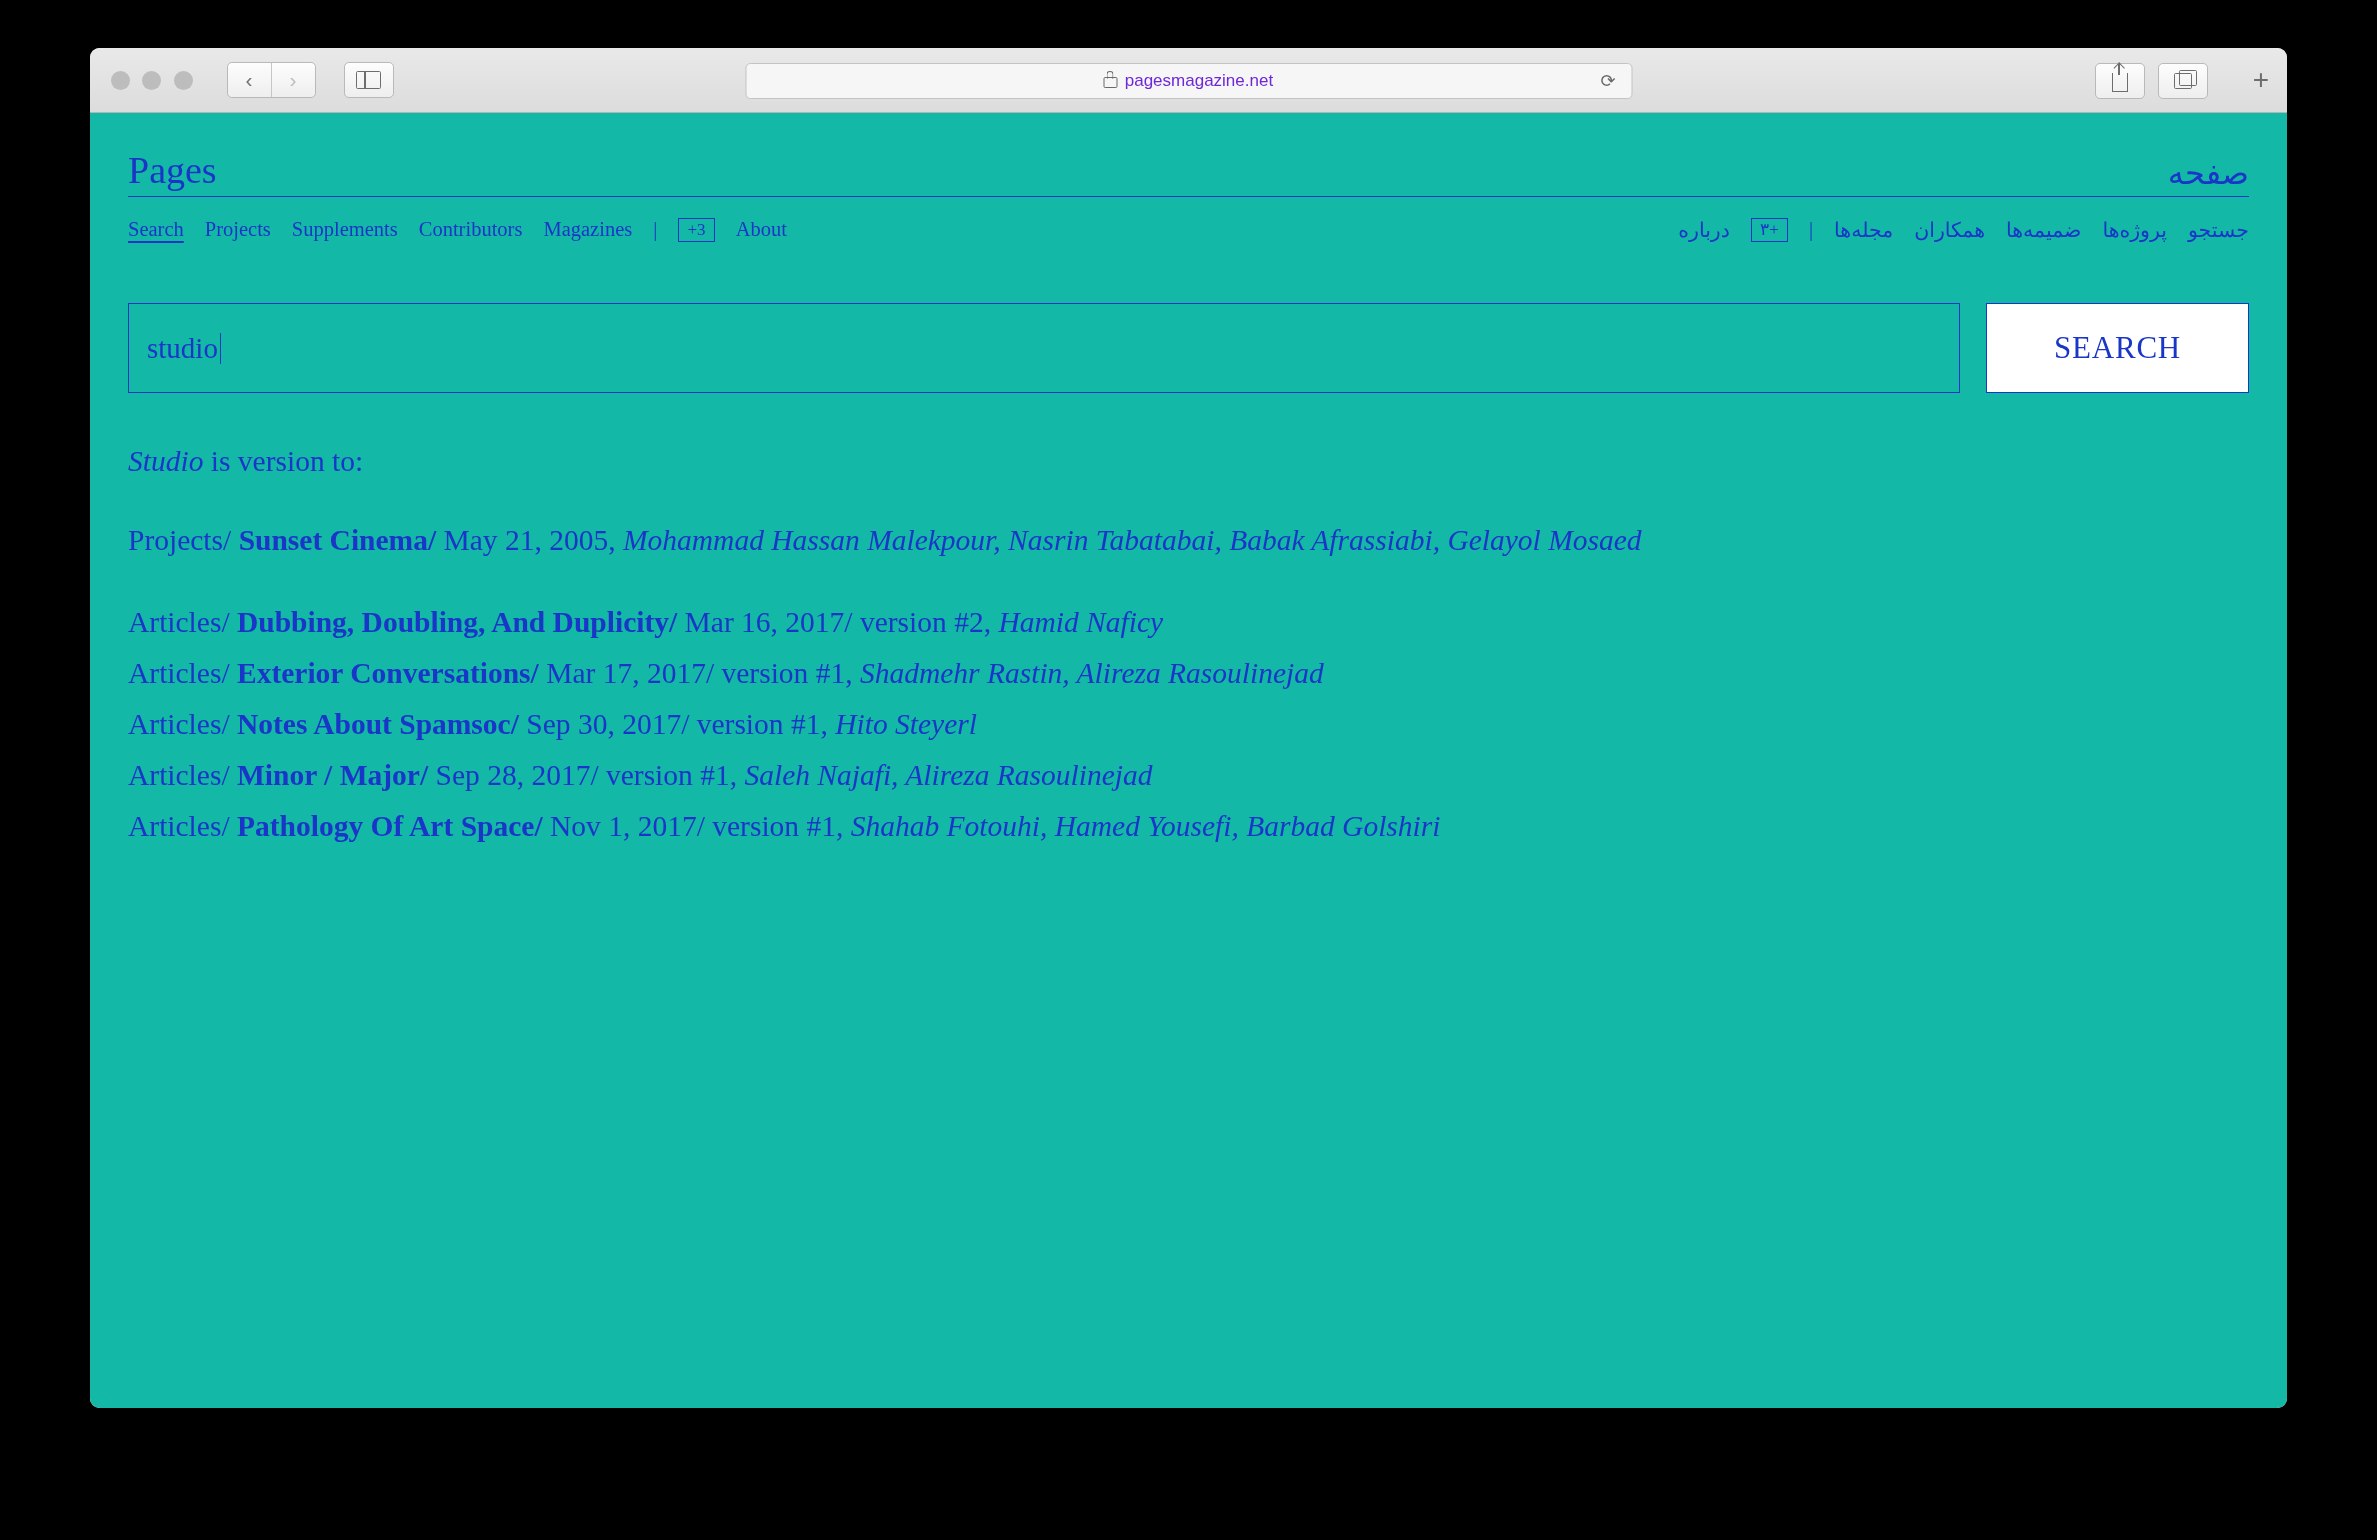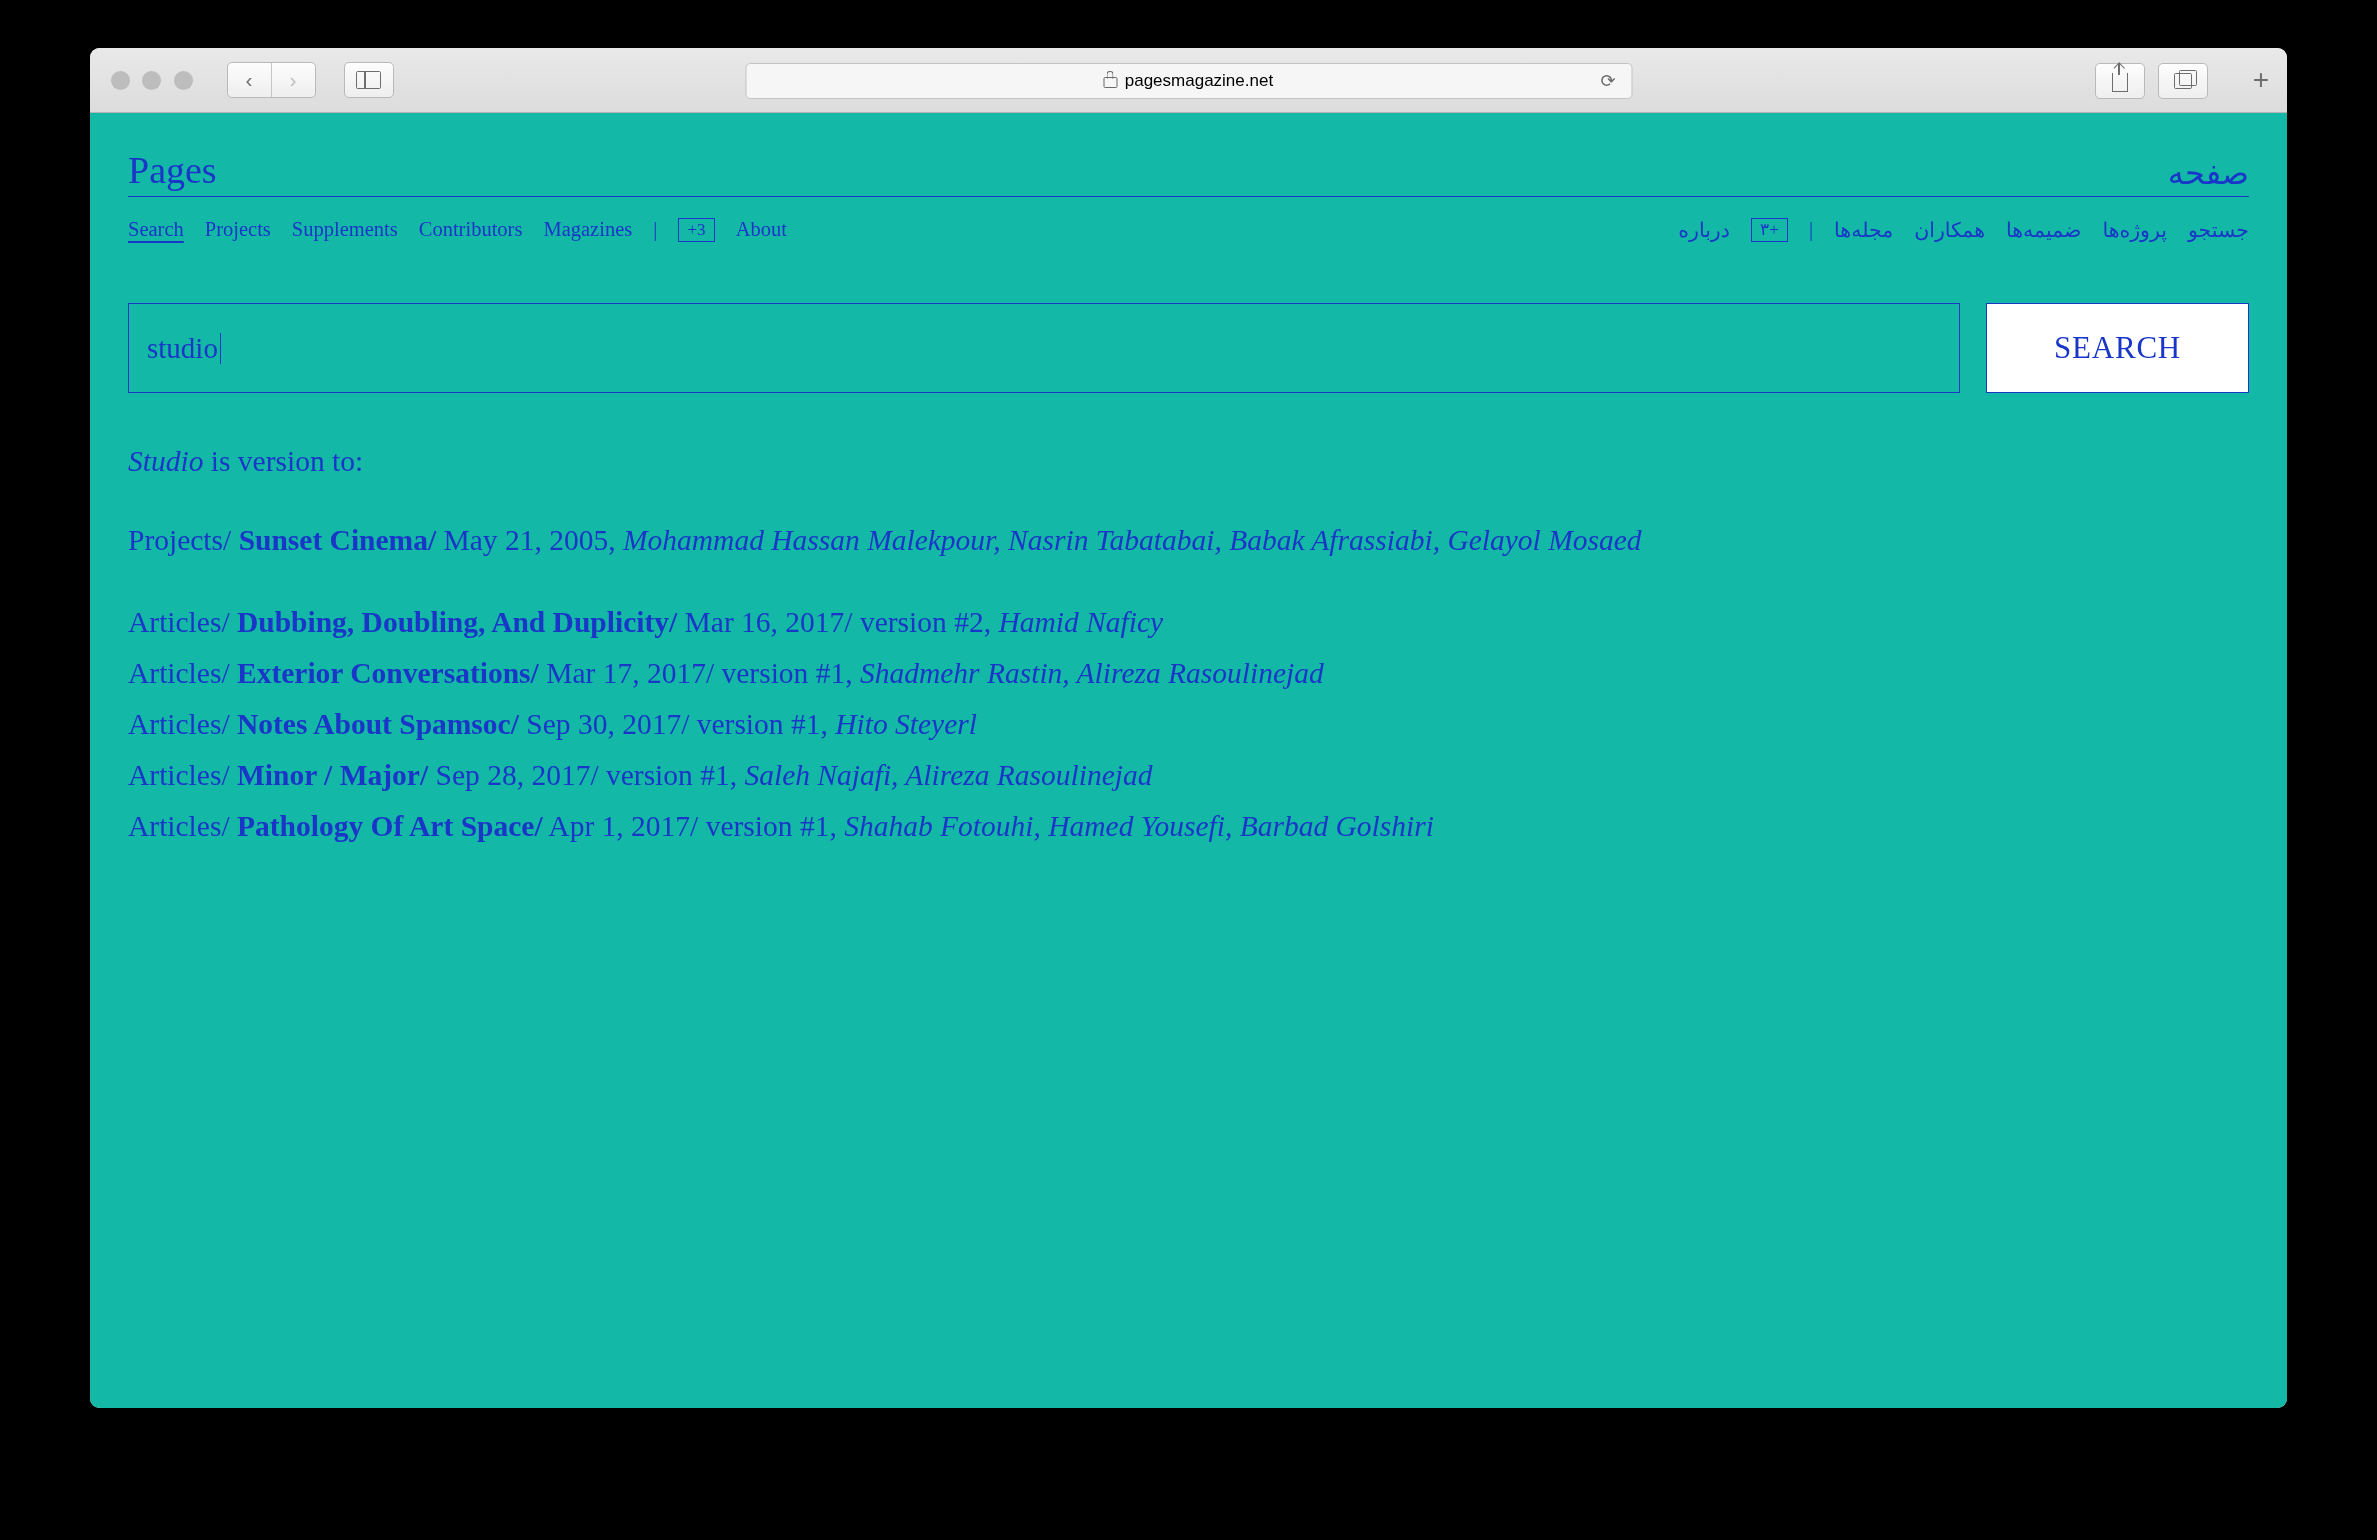--- a/index.html
+++ b/index.html
@@ -129,21 +129,21 @@
     position: absolute;
     left: 2.1px; top: -6.6px;
     width: 4.9px; height: 6.6px;
     border: 1.5px solid #6a6a6a;
     border-bottom: none;
     border-radius: 3.3px 3.3px 0 0;
   }
   .url-text {
     font-family: "Liberation Sans", sans-serif;
     font-size: 17px;
-    color: #000000;
+    color: #6d28d9;
   }
   .reload-btn {
     position: absolute;
     right: 13px;
     top: 7.4px;
     width: 19.7px; height: 19.7px;
     color: #6a6a6a;
     font-size: 18px;
     display: flex;
     align-items: center;
@@ -441,20 +441,20 @@
         <div class="result-row">
           <span class="r-cat">Articles/</span><span class="r-title"> Notes About Spamsoc/</span><span class="r-meta"> Sep 30, 2017/ version #1,</span><span class="r-authors"> Hito Steyerl</span>
         </div>
 
 
         <div class="result-row">
           <span class="r-cat">Articles/</span><span class="r-title"> Minor / Major/</span><span class="r-meta"> Sep 28, 2017/ version #1,</span><span class="r-authors"> Saleh Najafi, Alireza Rasoulinejad</span>
         </div>
 
         <div class="result-row">
-          <span class="r-cat">Articles/</span><span class="r-title"> Pathology Of Art Space/</span><span class="r-meta"> Apr 1, 2017/ version #1,</span><span class="r-authors"> Shahab Fotouhi, Hamed Yousefi, Barbad Golshiri</span>
+          <span class="r-cat">Articles/</span><span class="r-title"> Pathology Of Art Space/</span><span class="r-meta"> Nov 1, 2017/ version #1,</span><span class="r-authors"> Shahab Fotouhi, Hamed Yousefi, Barbad Golshiri</span>
         </div>
       </div>
 
     </div>
   </div>
 </div>
 
 
 </body></html>

